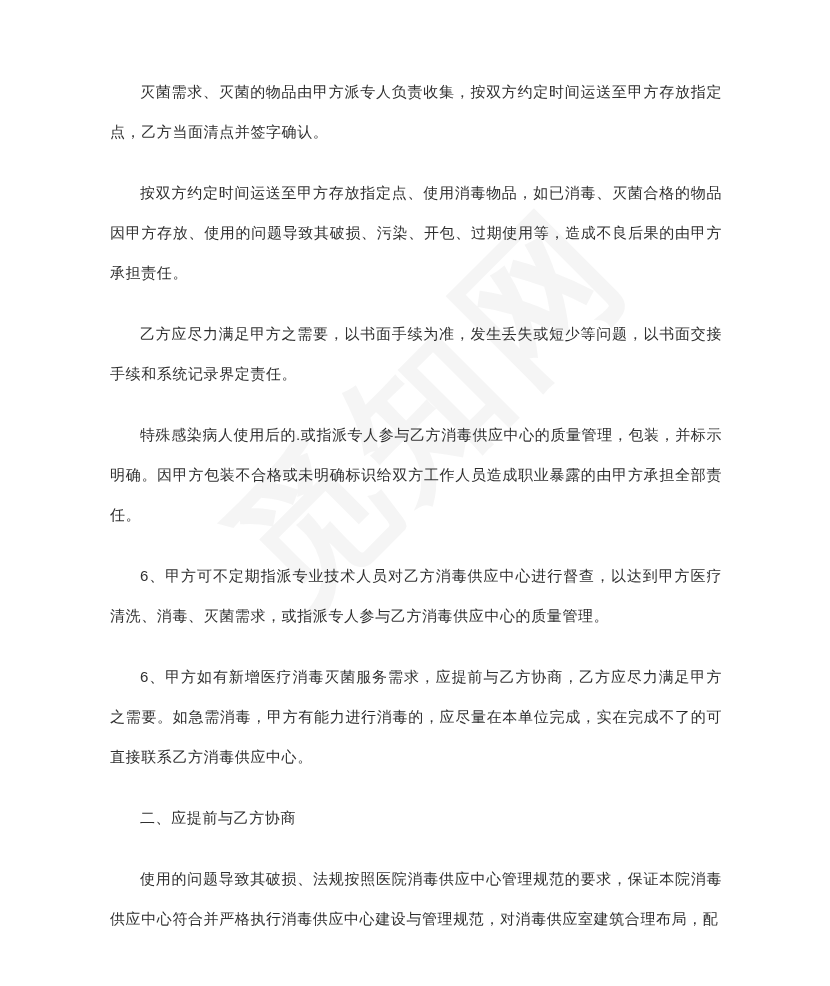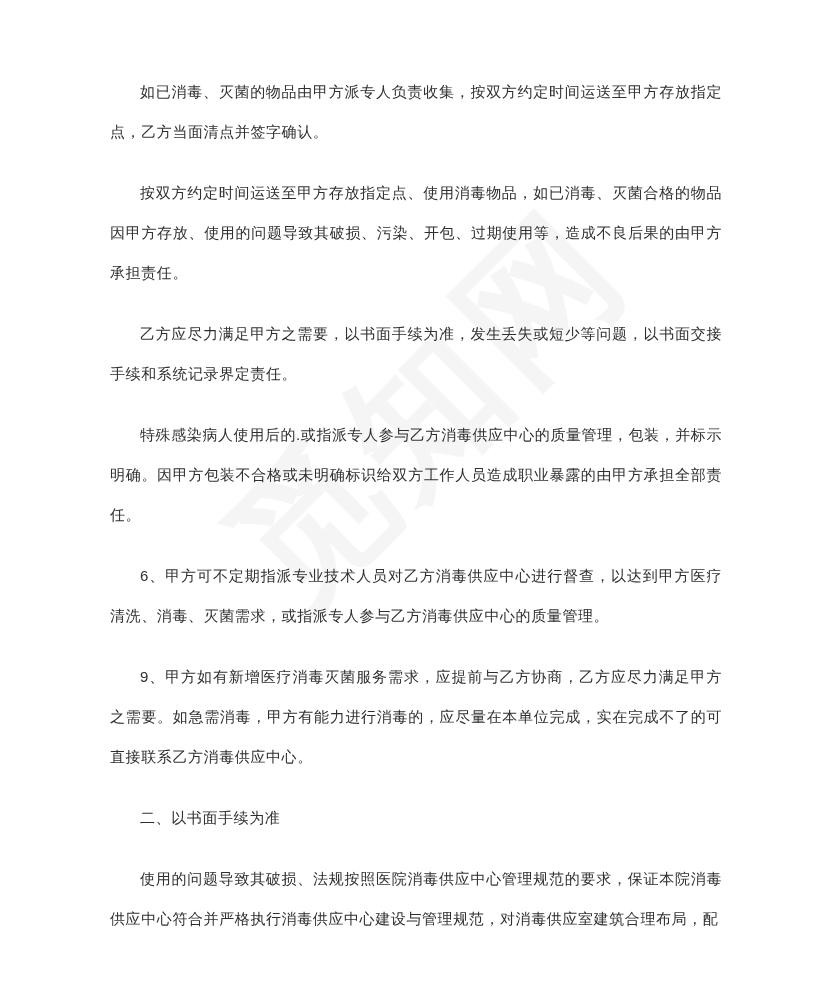--- a/index.html
+++ b/index.html
@@ -62,23 +62,23 @@
 </head>
 <body>
 
 <div class="page">
 
   <div class="watermark">
     <span>觅知网</span>
   </div>
 
   <div class="doc-body">
-    <p>如已消毒、灭菌的物品由甲方派专人负责收集，按双方约定时间运送至甲方存放指定点，乙方当面清点并签字确认。</p>
+    <p>灭菌需求、灭菌的物品由甲方派专人负责收集，按双方约定时间运送至甲方存放指定点，乙方当面清点并签字确认。</p>
     <p>按双方约定时间运送至甲方存放指定点、使用消毒物品，如已消毒、灭菌合格的物品因甲方存放、使用的问题导致其破损、污染、开包、过期使用等，造成不良后果的由甲方承担责任。</p>
     <p>乙方应尽力满足甲方之需要，以书面手续为准，发生丢失或短少等问题，以书面交接手续和系统记录界定责任。</p>
     <p>特殊感染病人使用后的.或指派专人参与乙方消毒供应中心的质量管理，包装，并标示明确。因甲方包装不合格或未明确标识给双方工作人员造成职业暴露的由甲方承担全部责任。</p>
     <p>6、甲方可不定期指派专业技术人员对乙方消毒供应中心进行督查，以达到甲方医疗清洗、消毒、灭菌需求，或指派专人参与乙方消毒供应中心的质量管理。</p>
-    <p>9、甲方如有新增医疗消毒灭菌服务需求，应提前与乙方协商，乙方应尽力满足甲方之需要。如急需消毒，甲方有能力进行消毒的，应尽量在本单位完成，实在完成不了的可直接联系乙方消毒供应中心。</p>
-    <p>二、以书面手续为准</p>
+    <p>6、甲方如有新增医疗消毒灭菌服务需求，应提前与乙方协商，乙方应尽力满足甲方之需要。如急需消毒，甲方有能力进行消毒的，应尽量在本单位完成，实在完成不了的可直接联系乙方消毒供应中心。</p>
+    <p>二、应提前与乙方协商</p>
     <p>使用的问题导致其破损、法规按照医院消毒供应中心管理规范的要求，保证本院消毒供应中心符合并严格执行消毒供应中心建设与管理规范，对消毒供应室建筑合理布局，配</p>
   </div>
 
 </div>
 
 </body></html>

